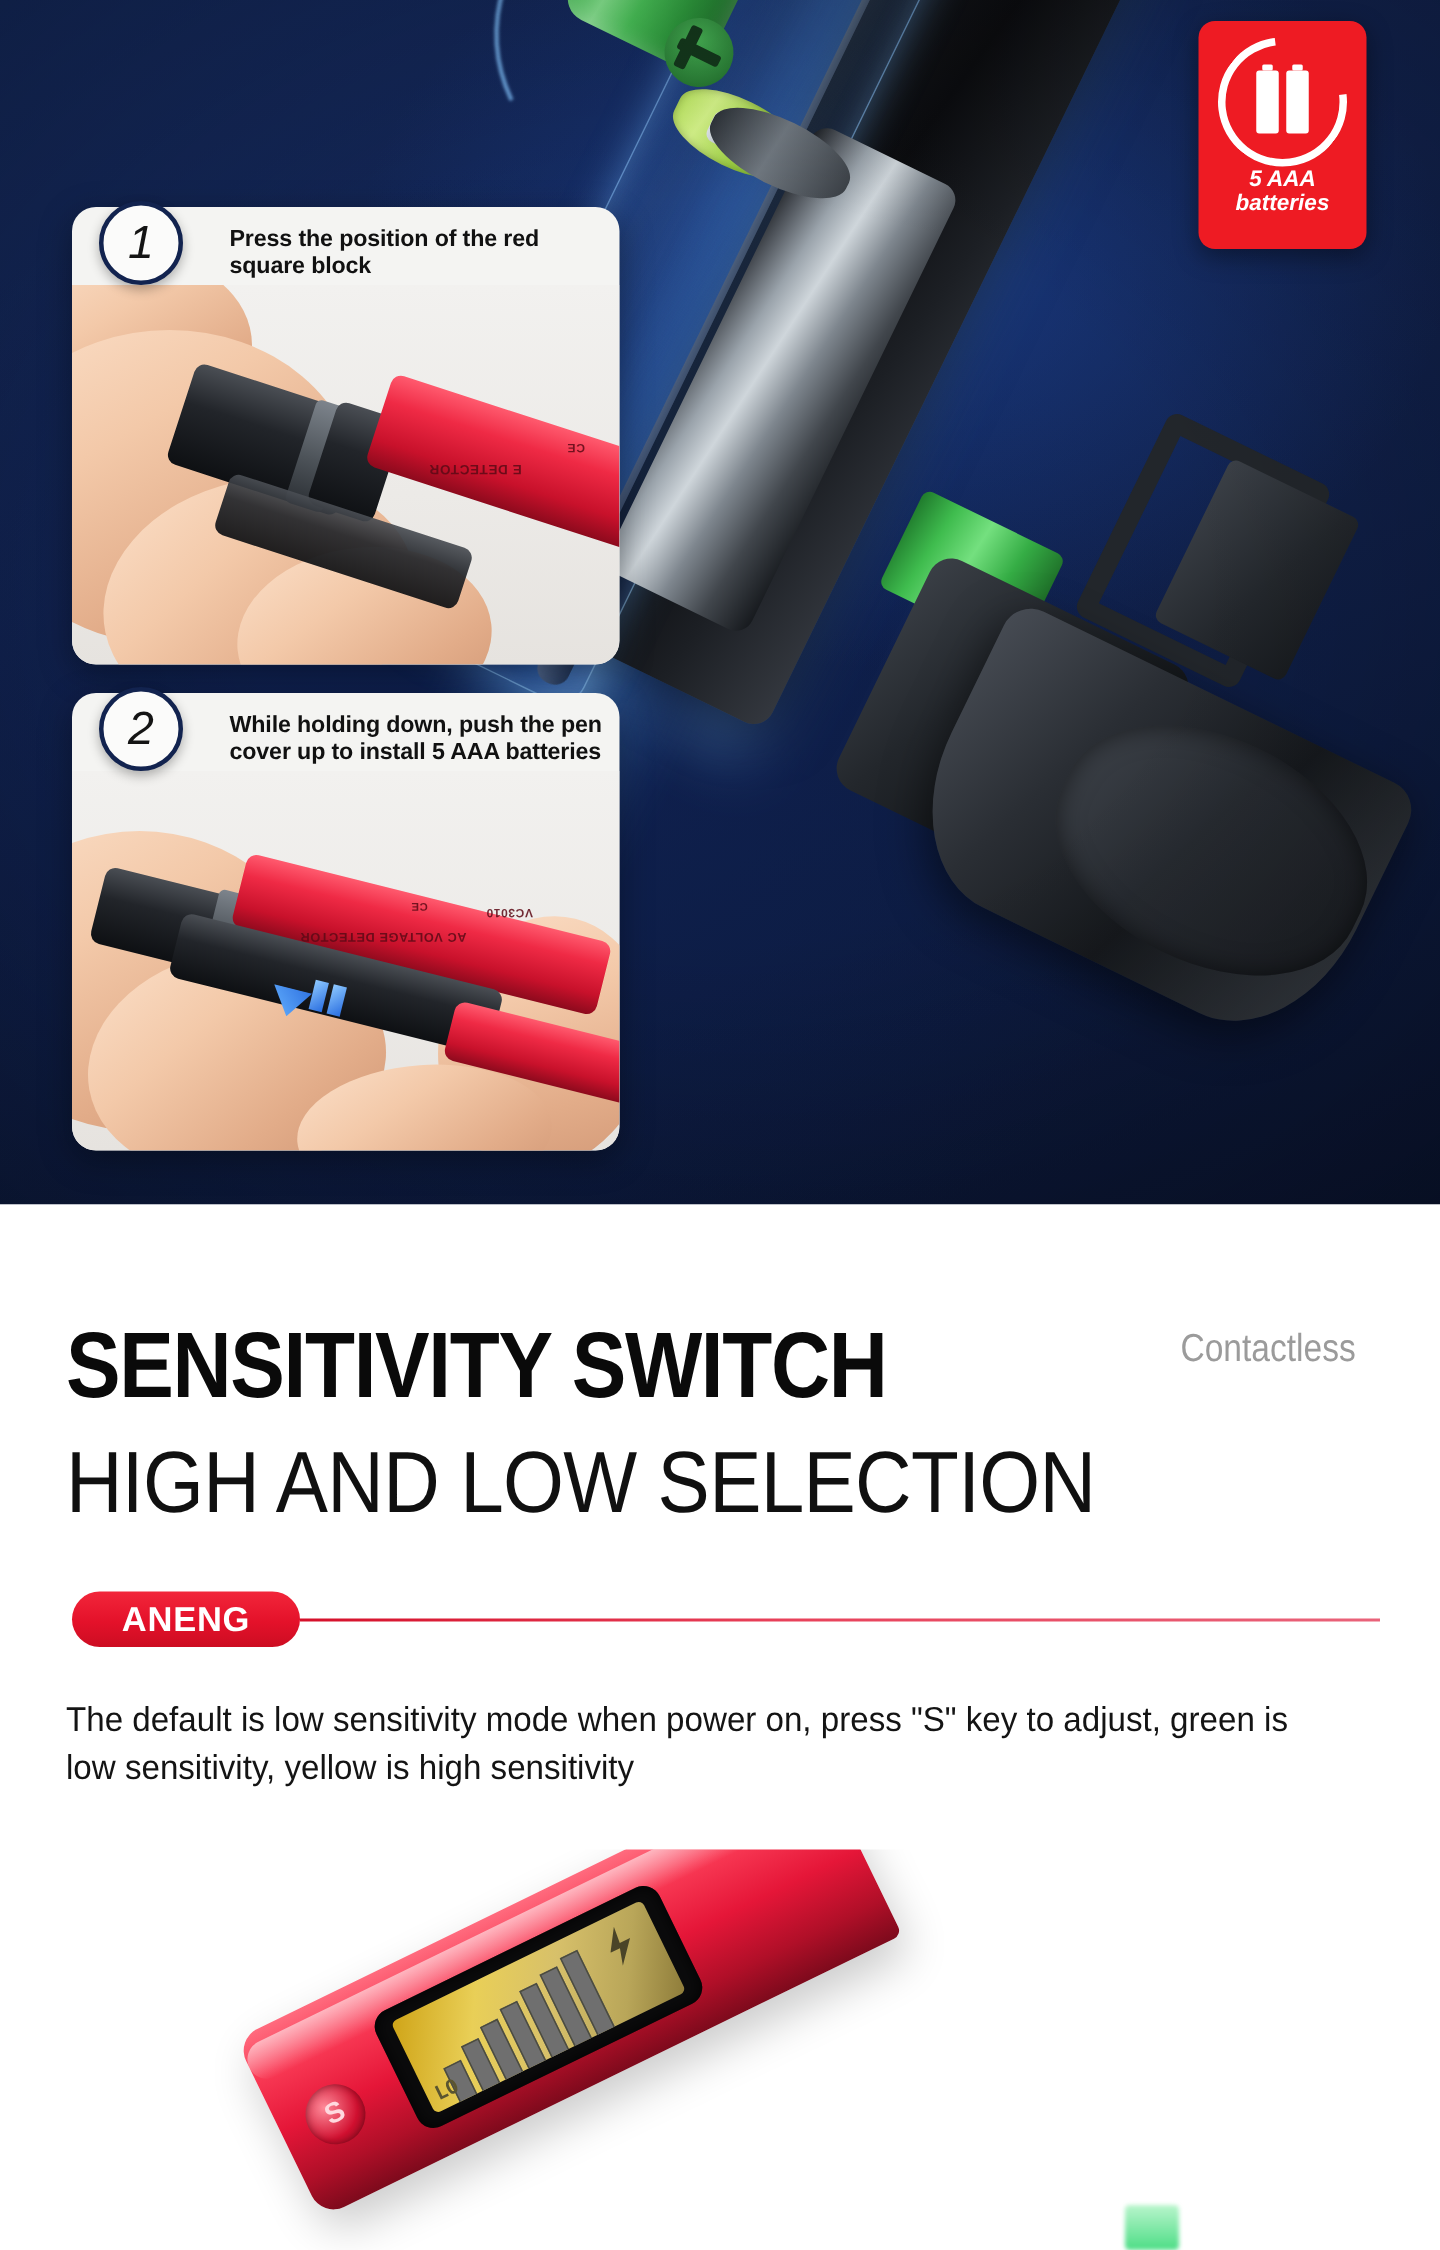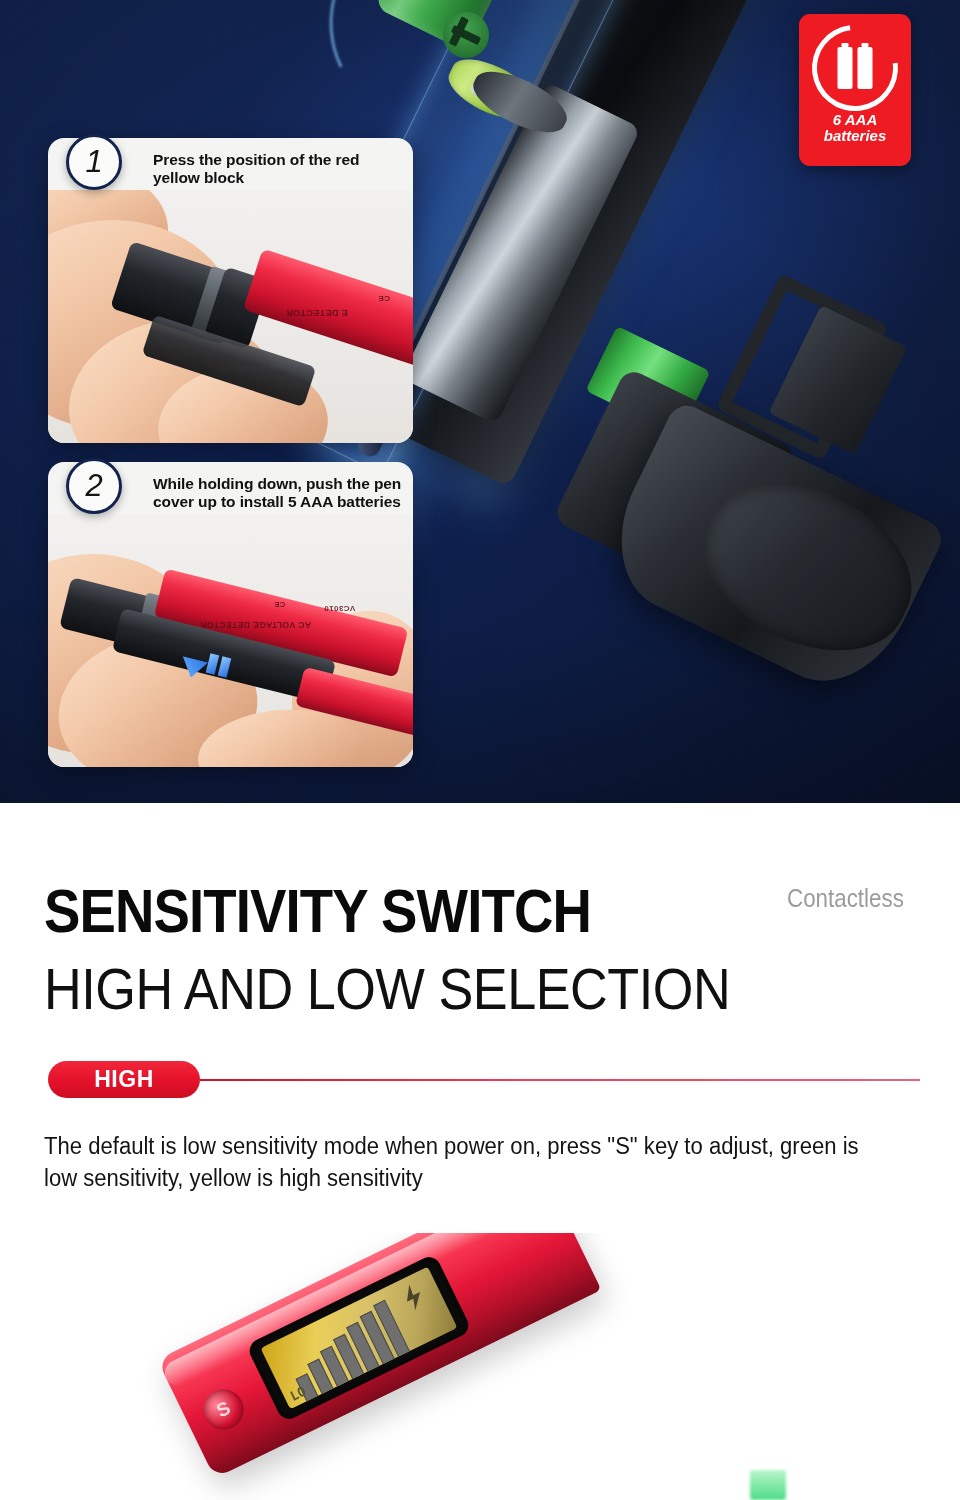--- a/index.html
+++ b/index.html
@@ -417,21 +417,21 @@
       <div class="hand h1c"></div>
       <div class="pen-blk" style="left:70px; top:68px; width:120px; height:70px; transform:rotate(18deg);"></div>
       <div class="pen-gray" style="left:152px; top:78px; width:26px; height:72px; transform:rotate(18deg);"></div>
       <div class="pen-blk" style="left:166px; top:82px; width:46px; height:72px; transform:rotate(18deg);"></div>
       <div class="pen-red" style="left:200px; top:88px; width:200px; height:64px; transform:rotate(18deg);"></div>
       <div class="pen-label" style="left:238px; top:118px;">E DETECTOR</div>
       <div class="pen-label" style="left:330px; top:104px; font-size:8px;">CE</div>
       <div class="pen-blk" style="left:96px; top:150px; width:170px; height:42px; transform:rotate(18deg); opacity:.92;"></div>
     </div>
     <div class="card-head">
-      <div class="card-text">Press the position of the red yellow block</div>
+      <div class="card-text">Press the position of the red square block</div>
     </div>
   </div>
   <div class="num-circle">1</div>
 
   <div class="card card2">
     <div class="photo">
       <div class="hand" style="left:-70px; top:40px; width:230px; height:200px;"></div>
       <div class="hand" style="left:10px; top:120px; width:200px; height:150px; transform:rotate(-10deg);"></div>
       <div class="hand" style="left:245px; top:96px; width:140px; height:170px; transform:rotate(14deg);"></div>
       <div class="hand" style="left:150px; top:196px; width:170px; height:90px; transform:rotate(-4deg);"></div>
@@ -455,34 +455,34 @@
 
   <div class="badge">
     <div class="badge-icon">
       <div class="badge-arc"></div>
       <div class="badge-bats">
         <div class="badge-bat"></div>
         <div class="badge-bat"></div>
       </div>
     </div>
     <div class="badge-text">
-      <span>6 AAA</span><br>
+      <span>5 AAA</span><br>
       <span>batteries</span>
     </div>
   </div>
 </div>
 
 <div class="lower">
 
   <div class="h1">SENSITIVITY SWITCH</div>
   <div class="h2">HIGH AND LOW SELECTION</div>
   <div class="contactless">Contactless</div>
 
   <div class="brandrow">
-    <div class="brand-pill">HIGH</div>
+    <div class="brand-pill">ANENG</div>
     <div class="brand-line"></div>
   </div>
 
   <div class="para">The default is low sensitivity mode when power on, press "S" key to adjust, green is low sensitivity, yellow is high sensitivity</div>
 
   <div class="shot">
     <div class="bigpen">
       <div class="bigpen-hi"></div>
       <div class="lcd-frame">
         <div class="lcd">

